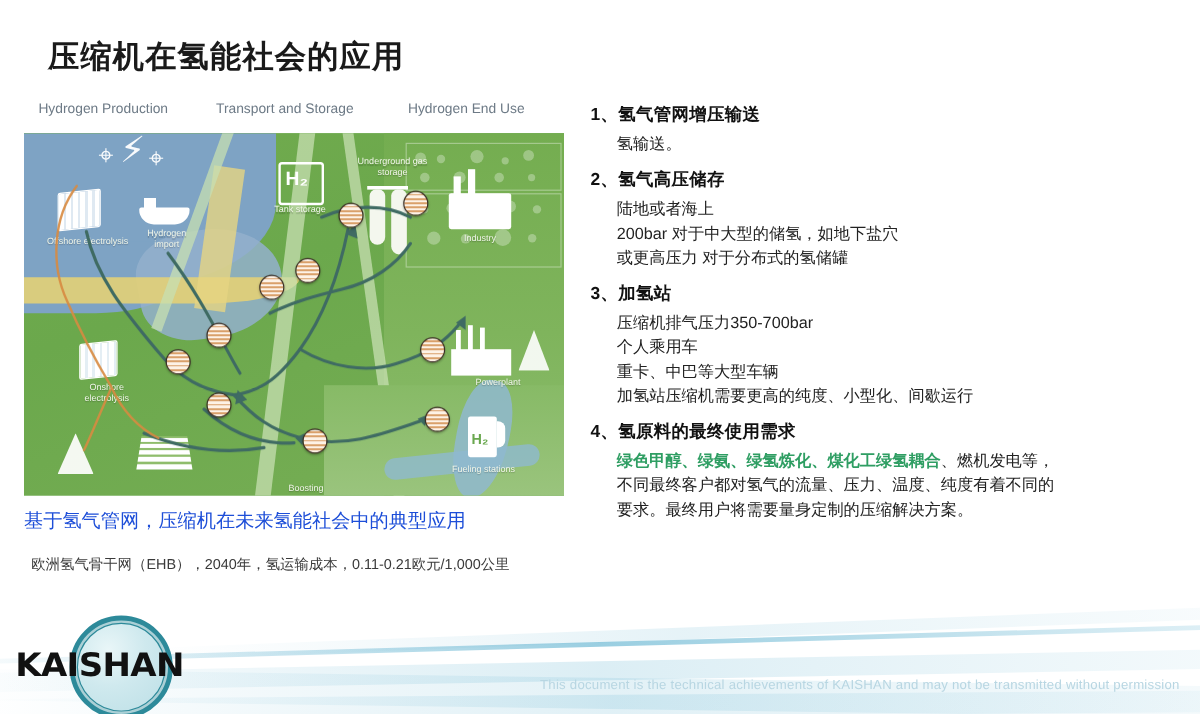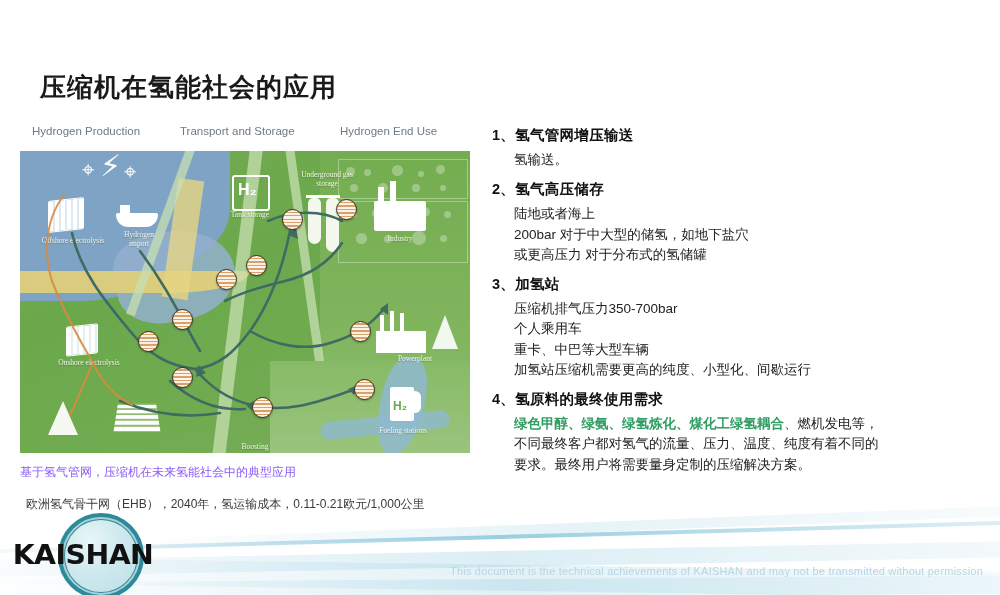--- a/index.html
+++ b/index.html
@@ -2,21 +2,21 @@
 <html><head>
 <meta charset="utf-8">
 <style>
   html,body{margin:0;padding:0;}
   body{
     width:1000px;height:595px;
     background:#ffffff;
     font-family:"Liberation Sans","DejaVu Sans",sans-serif;
     overflow:hidden;position:relative;
   }
-  .slide{position:absolute;inset:0;background:#fff;margin-top:40px;}
+  .slide{position:absolute;inset:0;background:#fff;}
 
   
   .title{
     position:absolute;left:40px;top:30px;
     font-size:26px;font-weight:bold;color:#1a1a1a;
     letter-spacing:1px;
   }
 
   
   .left-col{position:absolute;left:20px;top:85px;width:455px;}
@@ -64,31 +64,31 @@
     background:#8fb9cf;border-radius:50% 40% 60% 45%;transform:rotate(10deg);opacity:.85;}
   .d-river2{position:absolute;left:300px;top:265px;width:130px;height:18px;background:#8fb9cf;
     transform:rotate(-6deg);border-radius:9px;opacity:.8;}
   
   .grid-box{position:absolute;border:1px solid rgba(255,255,255,.35);}
   .gb1{left:318px;top:8px;width:128px;height:38px;}
   .gb2{left:318px;top:50px;width:128px;height:60px;}
   .dot{position:absolute;border-radius:50%;background:rgba(255,255,255,.30);}
 
   .d-label{position:absolute;color:#f2f7ea;font-size:7.5px;text-align:center;
-    line-height:1.15;text-shadow:0 1px 1px rgba(0,0,0,.25);font-family:Liberation Serif, serif;}
+    line-height:1.15;text-shadow:0 1px 1px rgba(0,0,0,.25);}
 
   .comp{position:absolute;width:19px;height:19px;border-radius:50%;
     background:repeating-linear-gradient(0deg,#fdf2e6 0 2px,#d9a06a 2px 3.5px);
     border:1.6px solid #3c2f26;box-shadow:0 1px 2px rgba(0,0,0,.3);}
 
   .wind{position:absolute;color:#ffffff;font-size:22px;line-height:1;opacity:.95;}
 
   .icon-w{position:absolute;color:#ffffff;}
 
-  .caption1{margin-top:10px;font-size:12px;color:#8b5cf6;line-height:1.5;}
+  .caption1{margin-top:10px;font-size:16px;color:#1d4ed8;line-height:1.5;}
   .caption2{margin-top:14px;font-size:12px;color:#3a3a3a;line-height:1.6;padding-left:6px;}
 
   
   .right-col{position:absolute;left:492px;top:86px;width:498px;}
   .item{margin-bottom:10px;}
   .item-head{font-size:14.5px;font-weight:bold;color:#111;letter-spacing:.3px;}
   .item-body{font-size:13.5px;color:#222;line-height:1.5;padding-left:22px;margin-top:5px;}
   .item-body .ln{display:block;}
   .green{color:#2f9e63;font-weight:bold;}
 

